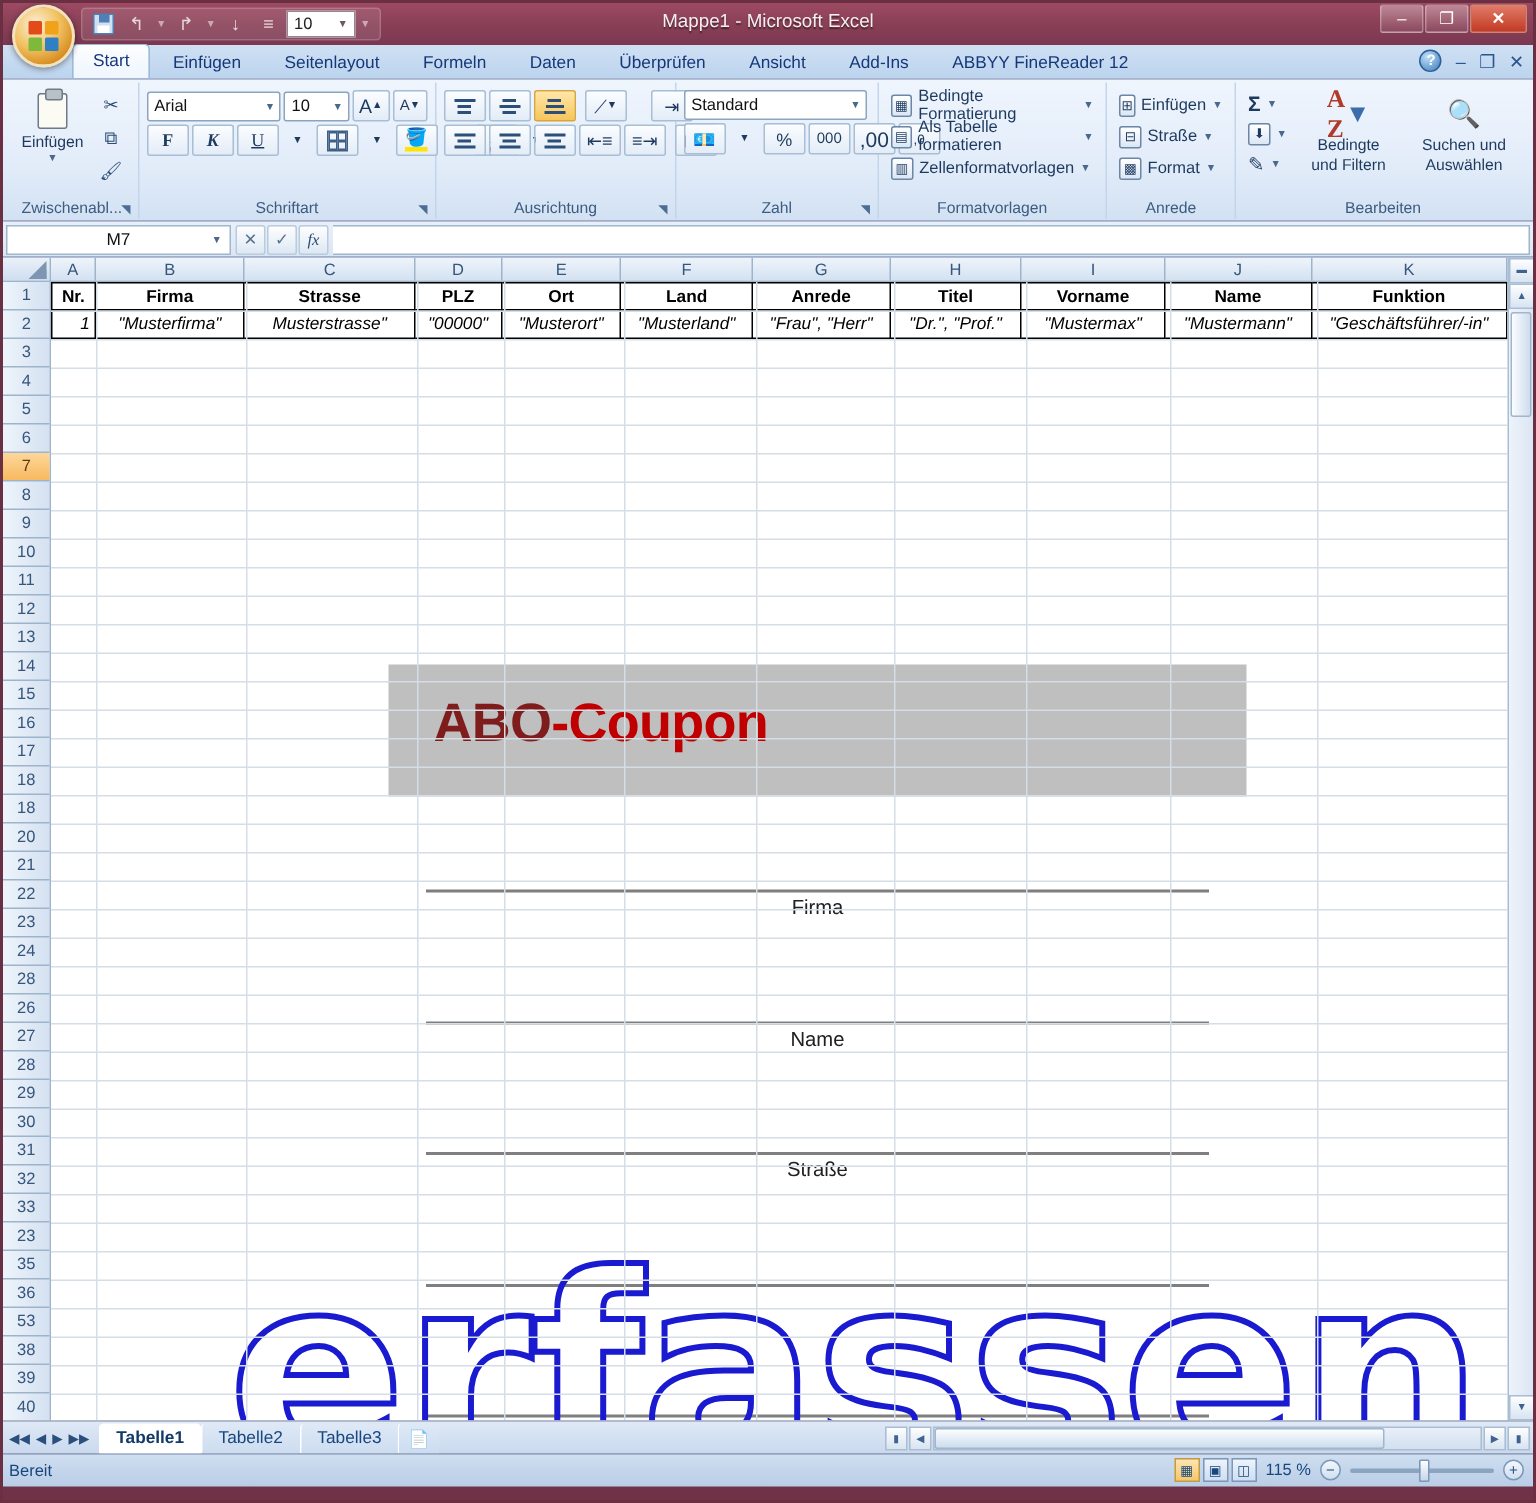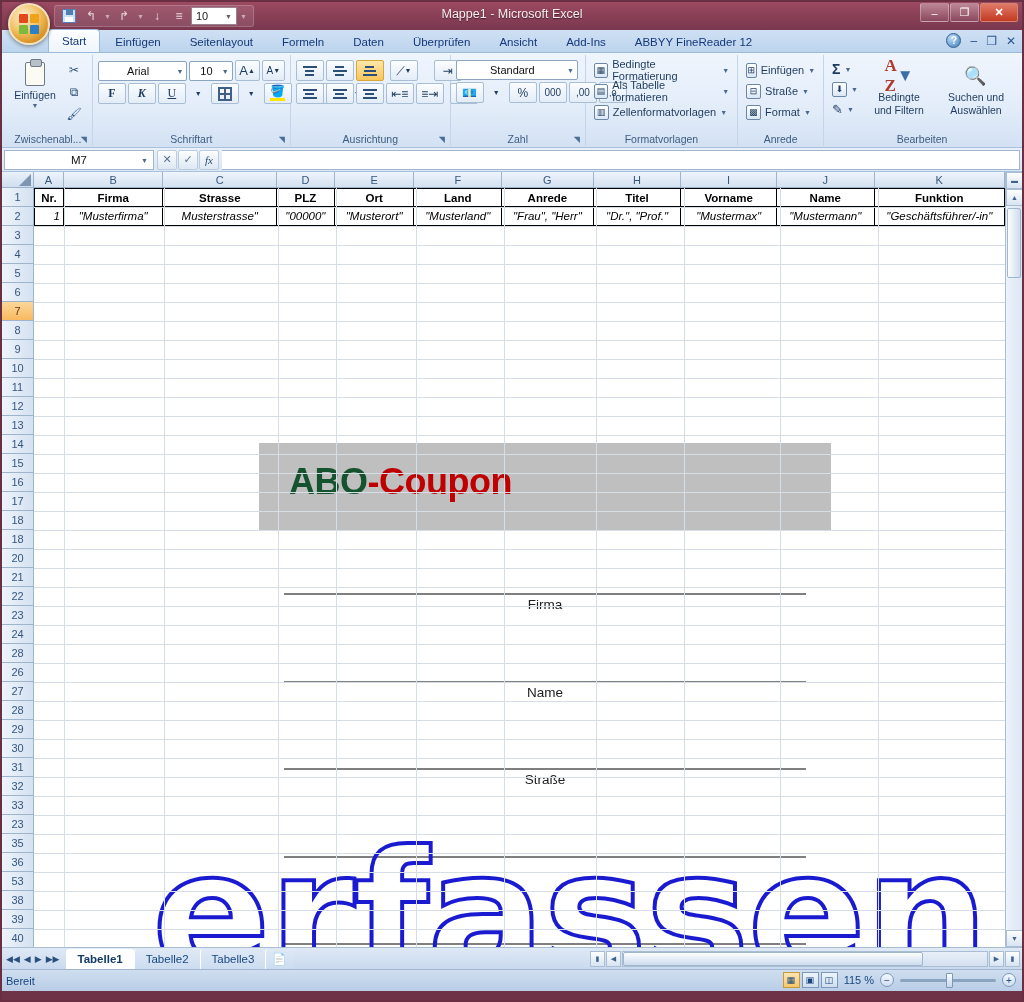--- a/index.html
+++ b/index.html
@@ -132,21 +132,20 @@
   }
   .clip-icon:before{content:"";position:absolute;left:4px;top:-4px;width:10px;height:6px;background:#b8c0c8;border:1px solid #6d7b88;border-radius:2px;}
   .sm-col { display:flex;flex-direction:column;gap:2px;padding-top:2px; }
   .smbtn { width:20px;height:20px;display:flex;align-items:center;justify-content:center;font-size:12px;color:#2a4d75; }
 
   .fontrow { display:flex; gap:2px; align-items:center; margin-bottom:2px; }
   .combo {
     height:20px;background:#fff;border:1px solid #8ba5c0;border-radius:2px;
     display:flex;align-items:center;padding:0 13px 0 4px;font-size:11px;color:#111;
     position:relative;
-    justify-content:center;
   }
   .combo .cc { position:absolute;right:3px;top:6px;font-size:7px;color:#49688c; }
   .fbox {
     height:21px;min-width:21px;padding:0 4px;border:1px solid #a8bed4;border-radius:2px;
     background:linear-gradient(180deg,#fbfdff,#e3ecf7);
     display:flex;align-items:center;justify-content:center;font-size:12px;color:#1d3a5e;
   }
   .fbox.plain { border-color:transparent;background:transparent; }
   .fbox.active { background:linear-gradient(180deg,#ffe6a8,#f7c65c); border-color:#d9a63a; }
   .fbox.wide { min-width:28px; }
@@ -228,21 +227,21 @@
 
   
   .coupon{ position:absolute; left:225px; top:255px; width:572px; height:660px; }
   .coupon-banner{
     position:absolute;left:0;top:0;width:572px;height:88px;background:#bfbfbf;
   }
   .coupon-title{
     position:absolute;left:30px;top:18px;font-size:36px;font-weight:bold;
     font-family:"Liberation Sans",sans-serif;letter-spacing:-.5px;
   }
-  .ct-abo{color:#14532d;}
+  .ct-abo{color:#7f1d1d;}
   .ct-coupon{color:#c00000;}
   .fline{position:absolute;left:25px;width:522px;height:2px;background:#7f7f7f;}
   .flabel{position:absolute;left:25px;width:522px;text-align:center;font-size:13.5px;color:#202020;}
 
   
   .wm{
     position:absolute; font-family:"DejaVu Sans", sans-serif; font-weight:bold;
     color:transparent; -webkit-text-stroke:4px #1a1ad0;
     letter-spacing:-2px; pointer-events:none; white-space:nowrap;
     text-shadow:none;
@@ -505,21 +504,21 @@
             <span class="cc">▼</span>
           </div>
         </div>
         <div class="fontrow">
           <div class="fbox wide">
               <span>💶</span>
             </div>
           <div class="fbox plain" style="width:9px;font-size:7px">▼</div>
           <div class="fbox wide">%</div>
           <div class="fbox wide" style="font-size:10px">000</div>
-          <div class="fbox wide" style="font-size:10px">
+          <div class="fbox wide" style="font-size:14px">
               <span>,00</span>
             </div>
           <div class="fbox wide" style="font-size:9px">
               <span>,0</span>
             </div>
         </div>
       </div>
       <div class="rg-label">Zahl</div>
       <div class="rg-dlg">◥</div>
     </div>

